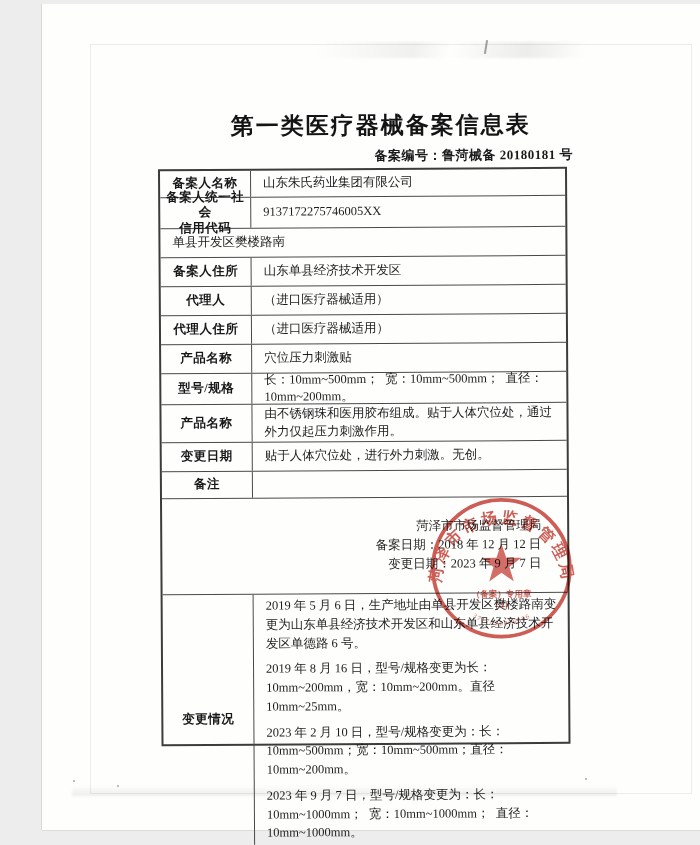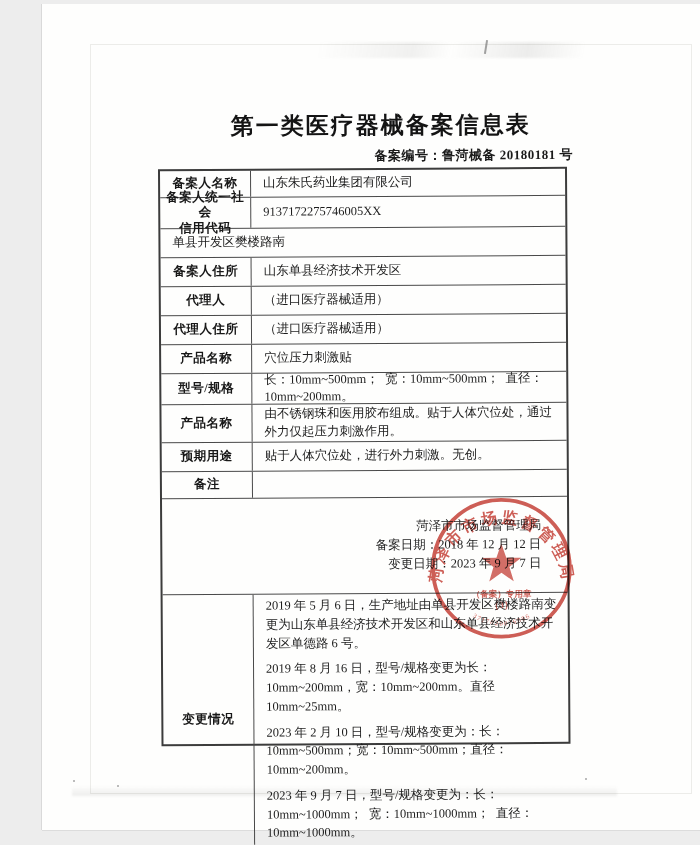--- a/index.html
+++ b/index.html
@@ -150,21 +150,21 @@
         <div class="cell label">型号/规格</div>
         <div class="cell value">长：10mm~500mm；  宽：10mm~500mm；  直径：10mm~200mm。</div>
       </div>
 
       <div class="row">
         <div class="cell label">产品名称</div>
         <div class="cell value">由不锈钢珠和医用胶布组成。贴于人体穴位处，通过外力仅起压力刺激作用。</div>
       </div>
 
       <div class="row">
-        <div class="cell label">预期用途</div>
+        <div class="cell label">变更日期</div>
         <div class="cell value">贴于人体穴位处，进行外力刺激。无创。</div>
       </div>
 
       <div class="row">
         <div class="cell label">备注</div>
         <div class="cell value"></div>
       </div>
 
       <div class="row">
         <div class="cell value right">

